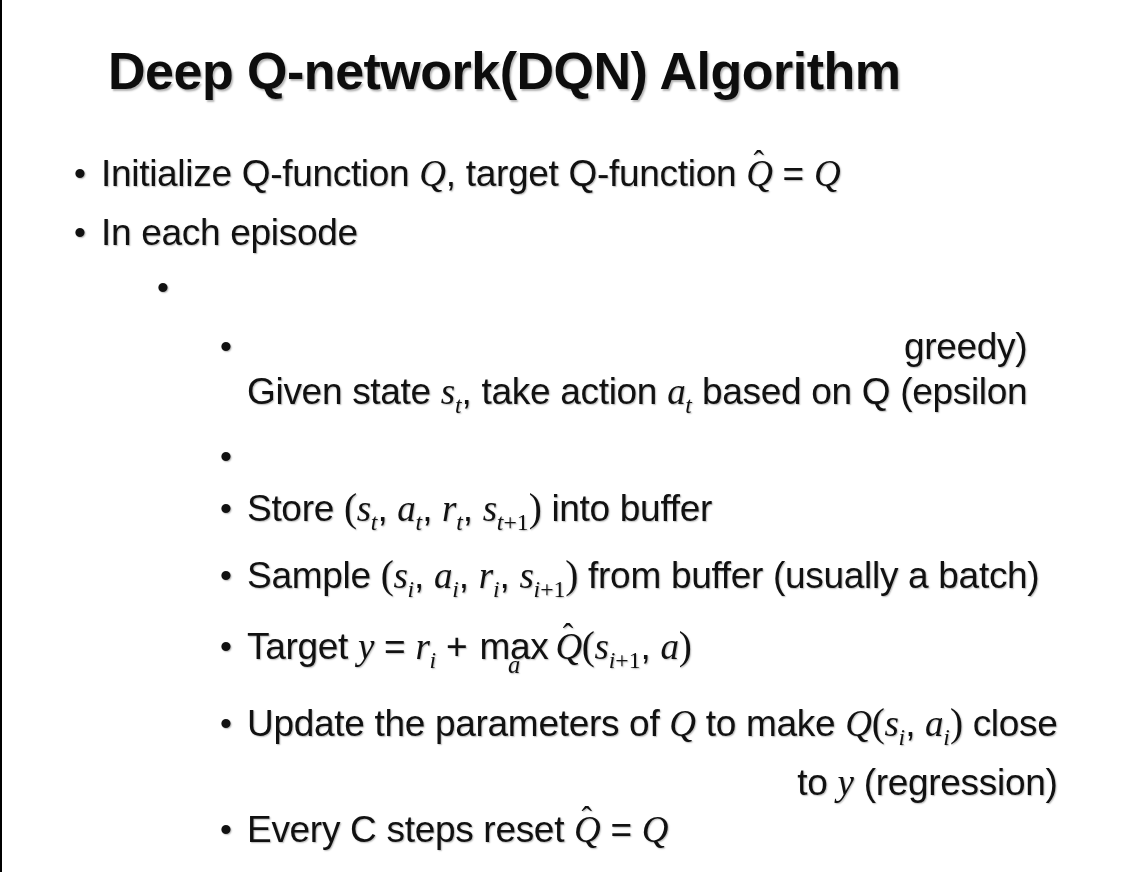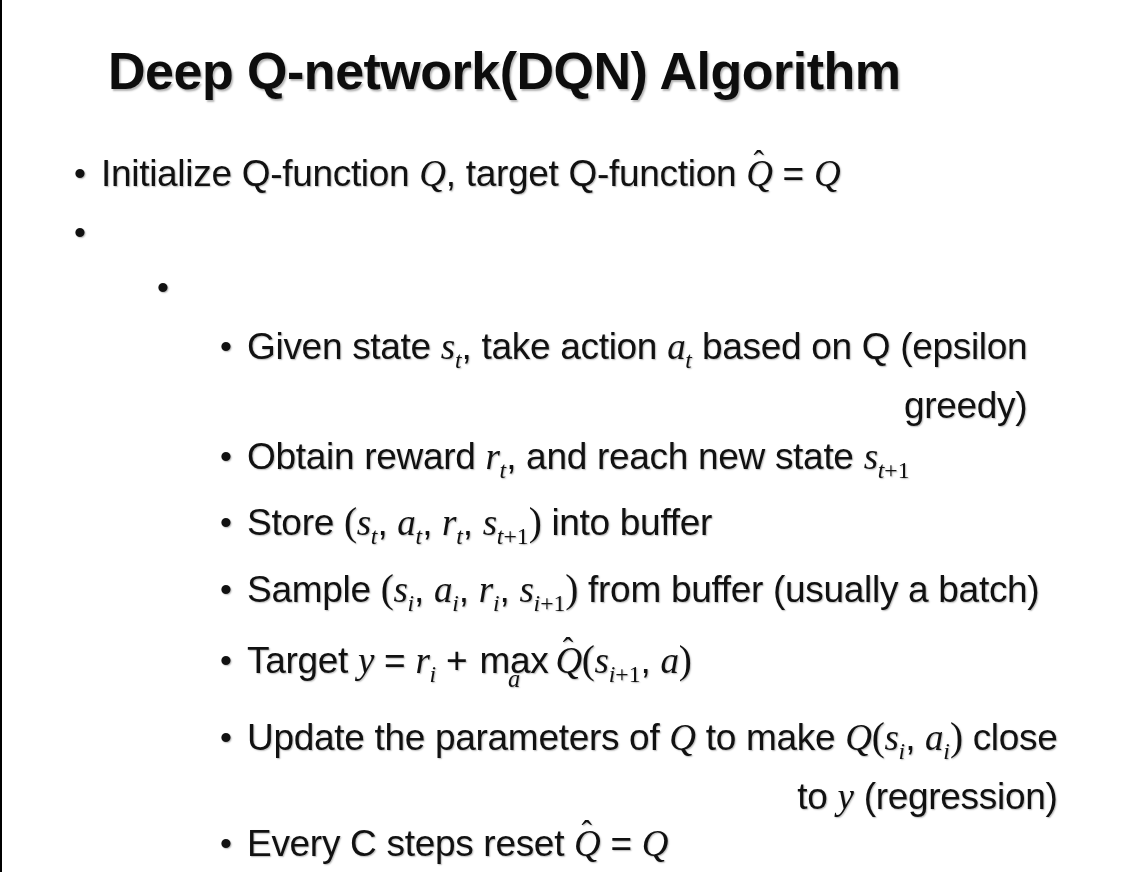--- a/index.html
+++ b/index.html
@@ -126,36 +126,36 @@
   <div class="title">Deep Q-network(DQN) Algorithm</div>
   <div class="content" id="bullets">
       <div class="row lvl1">
         <span class="dot">•</span>
         <div class="txt">
           <div class="line"><span>Initialize Q-function </span><span class="seg-math">Q</span><span>, target Q-function </span><span class="mhat"><span class="hat">ˆ</span>Q</span><span> = </span><span class="seg-math">Q</span></div>
         </div>
       </div>
       <div class="row lvl1">
         <span class="dot">•</span>
+        <div class="txt">
+          <div class="line"><span>In each episode</span></div>
+        </div>
       </div>
       <div class="row lvl2">
         <span class="dot">•</span>
       </div>
       <div class="row lvl3">
         <span class="dot">•</span>
         <div class="txt">
+          <div class="line"><span>greedy)</span></div>
           <div class="line"><span>Given state </span><span class="seg-math">s</span><span class="seg-sub"><span class="it">t</span></span><span>, take action </span><span class="seg-math">a</span><span class="seg-sub"><span class="it">t</span></span><span> based on Q (epsilon</span></div>
-          <div class="line"><span>greedy)</span></div>
         </div>
       </div>
       <div class="row lvl3">
         <span class="dot">•</span>
-        <div class="txt">
-          <div class="line"><span>Obtain reward </span><span class="seg-math">r</span><span class="seg-sub"><span class="it">t</span></span><span>, and reach new state </span><span class="seg-math">s</span><span class="seg-sub"><span class="it">t</span><span>+</span><span>1</span></span></div>
-        </div>
       </div>
       <div class="row lvl3">
         <span class="dot">•</span>
         <div class="txt">
           <div class="line"><span>Store </span><span class="seg-delim">(</span><span class="seg-math">s</span><span class="seg-sub"><span class="it">t</span></span><span>, </span><span class="seg-math">a</span><span class="seg-sub"><span class="it">t</span></span><span>, </span><span class="seg-math">r</span><span class="seg-sub"><span class="it">t</span></span><span>, </span><span class="seg-math">s</span><span class="seg-sub"><span class="it">t</span><span>+</span><span>1</span></span><span class="seg-delim">)</span><span> into buffer</span></div>
         </div>
       </div>
       <div class="row lvl3">
         <span class="dot">•</span>
         <div class="txt">

